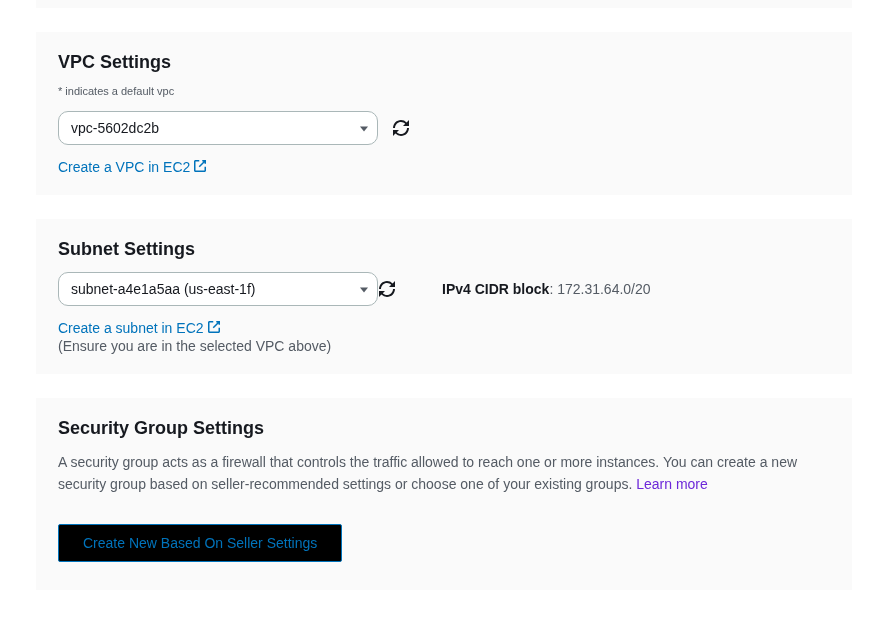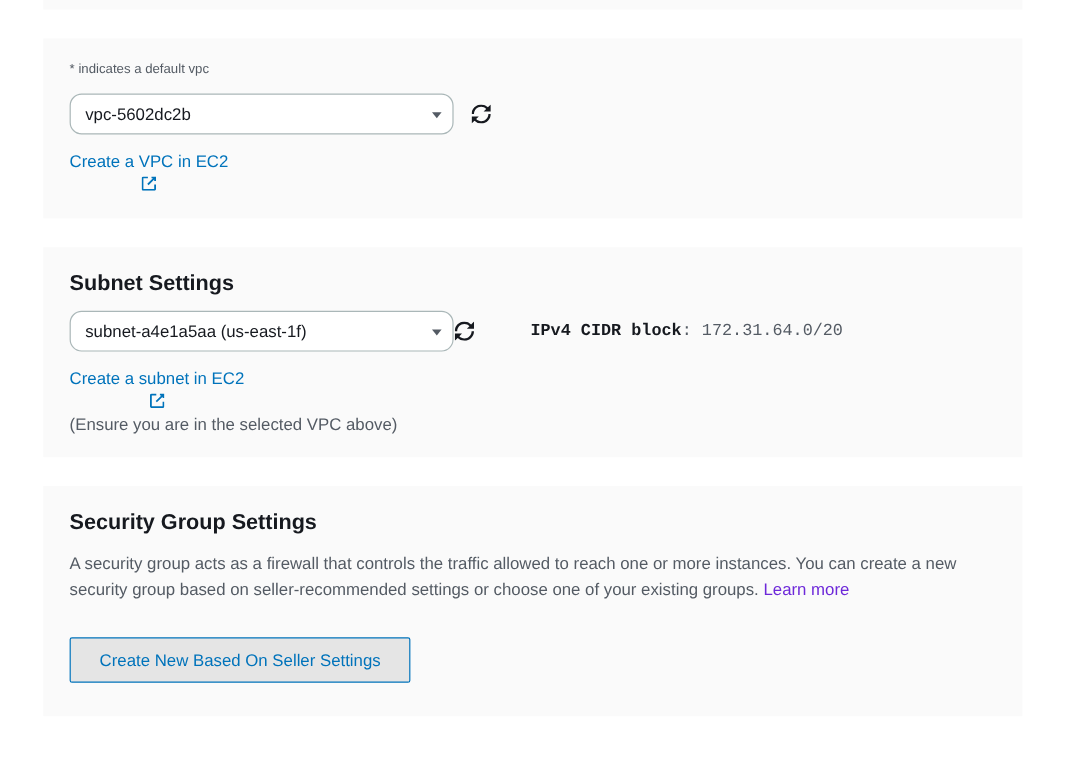--- a/index.html
+++ b/index.html
@@ -80,21 +80,20 @@
   .refresh-btn svg { width: 16px; height: 16px; }
   .link {
     color: #0073bb;
     font-size: 14px;
     text-decoration: none;
     display: inline-flex;
     align-items: center;
     gap: 4px;
     margin-top: 14px;
     cursor: pointer;
-    flex-direction: column;
   }
   .inline-link {
     color: #6d28d9;
     text-decoration: none;
     cursor: pointer;
   }
   .ext-icon svg { width: 12px; height: 12px; }
   .note {
     font-size: 14px;
     color: #545b64;
@@ -102,51 +101,51 @@
   }
   .info-col {
     font-size: 14px;
   }
   .info-label { font-weight: 700; color: #16191f; }
   .info-value { color: #545b64; }
   .btn-outline {
     margin-top: 14px;
     height: 38px;
     padding: 0 24px;
-    background: #e5e5e5;
+    background: #000000;
     border: 1px solid #0073bb;
     color: #0073bb;
     font-size: 14px;
     font-weight: 400;
     cursor: pointer;
     border-radius: 2px;
   }
   .subnet-row {
     display: flex;
     align-items: center;
     gap: 0;
   }
   .subnet-info {
     margin-left: 46px;
     align-self: center;
-    font-family: Liberation Mono, monospace;
   }
   .top-sliver {
     background: #fafafa;
     margin: 0 36px 0 36px;
     height: 8px;
   }
 </style>
 </head>
 <body>
 
 <div class="top-sliver"></div>
 <div style="height:24px;"></div>
 
 <div class="section first">
+  <h2 class="section-title">VPC Settings</h2>
   <div class="hint">* indicates a default vpc</div>
   <div class="select-row">
     <span class="select-wrap">
       <select class="select-input">
         <option>vpc-5602dc2b</option>
       </select>
     </span>
     <span class="refresh-btn">
       <svg viewBox="0 0 16 16">
         <path fill="currentColor" d="M13.6 2.4A7.9 7.9 0 0 0 8 0C3.6 0 0 3.6 0 8h2c0-3.3 2.7-6 6-6 1.7 0 3.1.7 4.2 1.8L10 6h6V0l-2.4 2.4zM8 14c-1.7 0-3.1-.7-4.2-1.8L6 10H0v6l2.4-2.4A7.9 7.9 0 0 0 8 16c4.4 0 8-3.6 8-8h-2c0 3.3-2.7 6-6 6z"></path>

